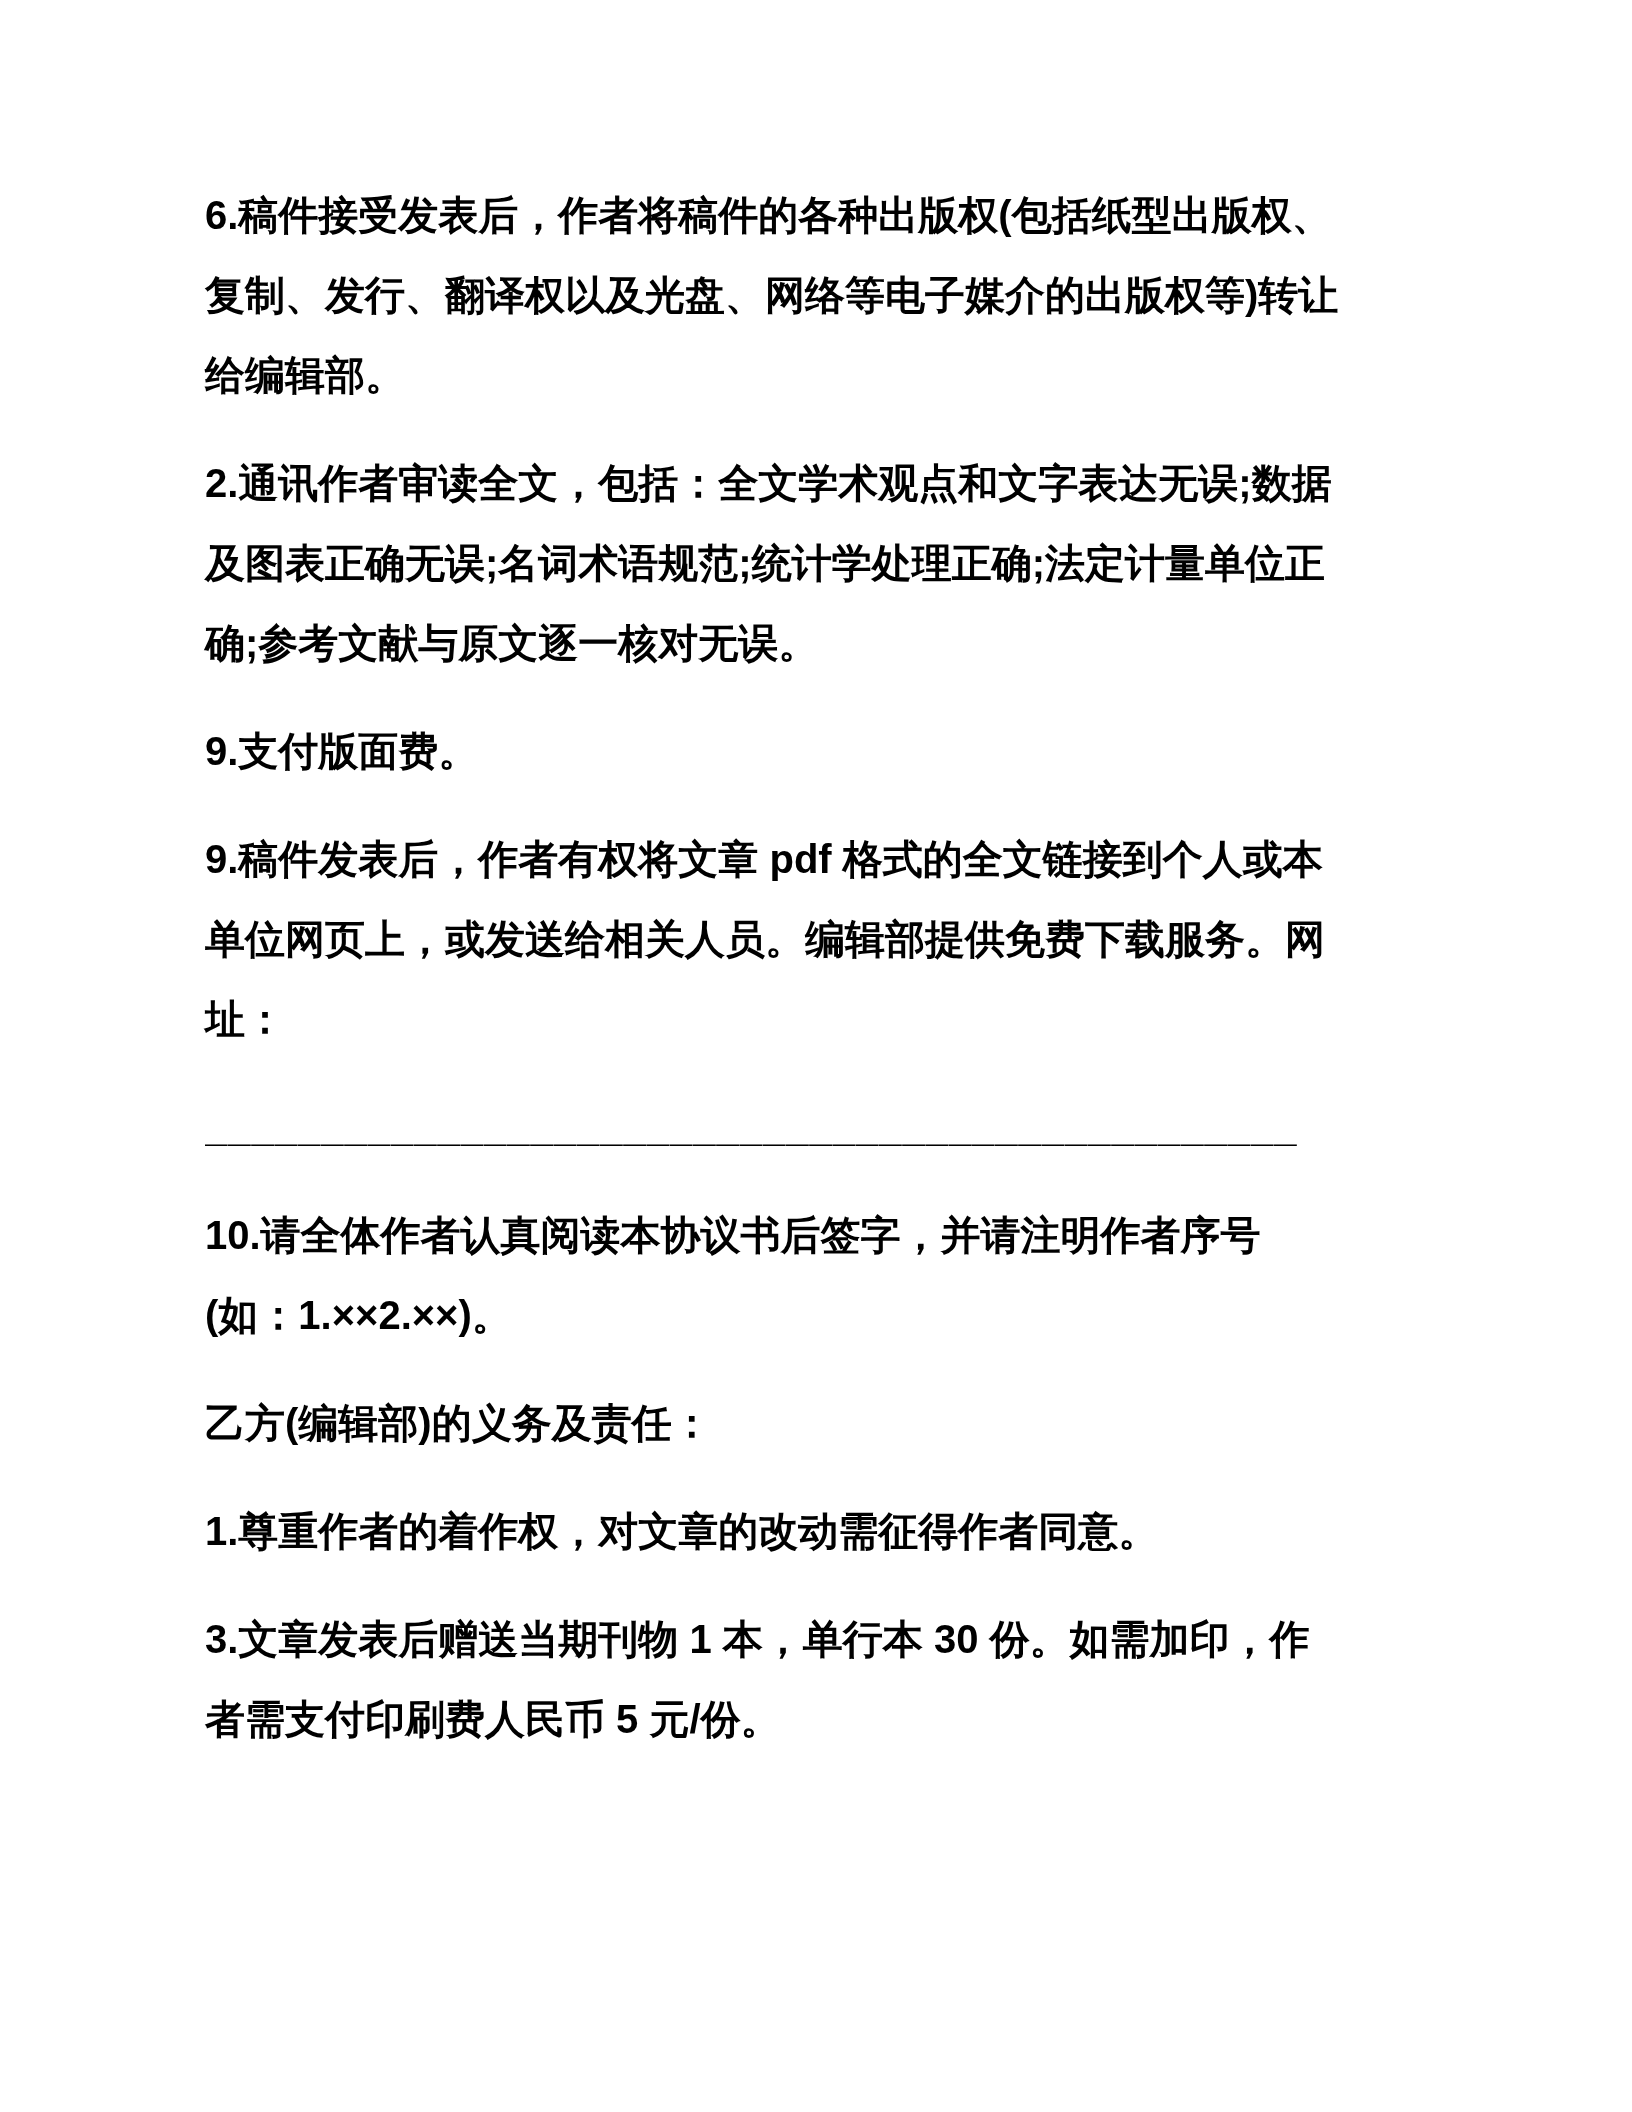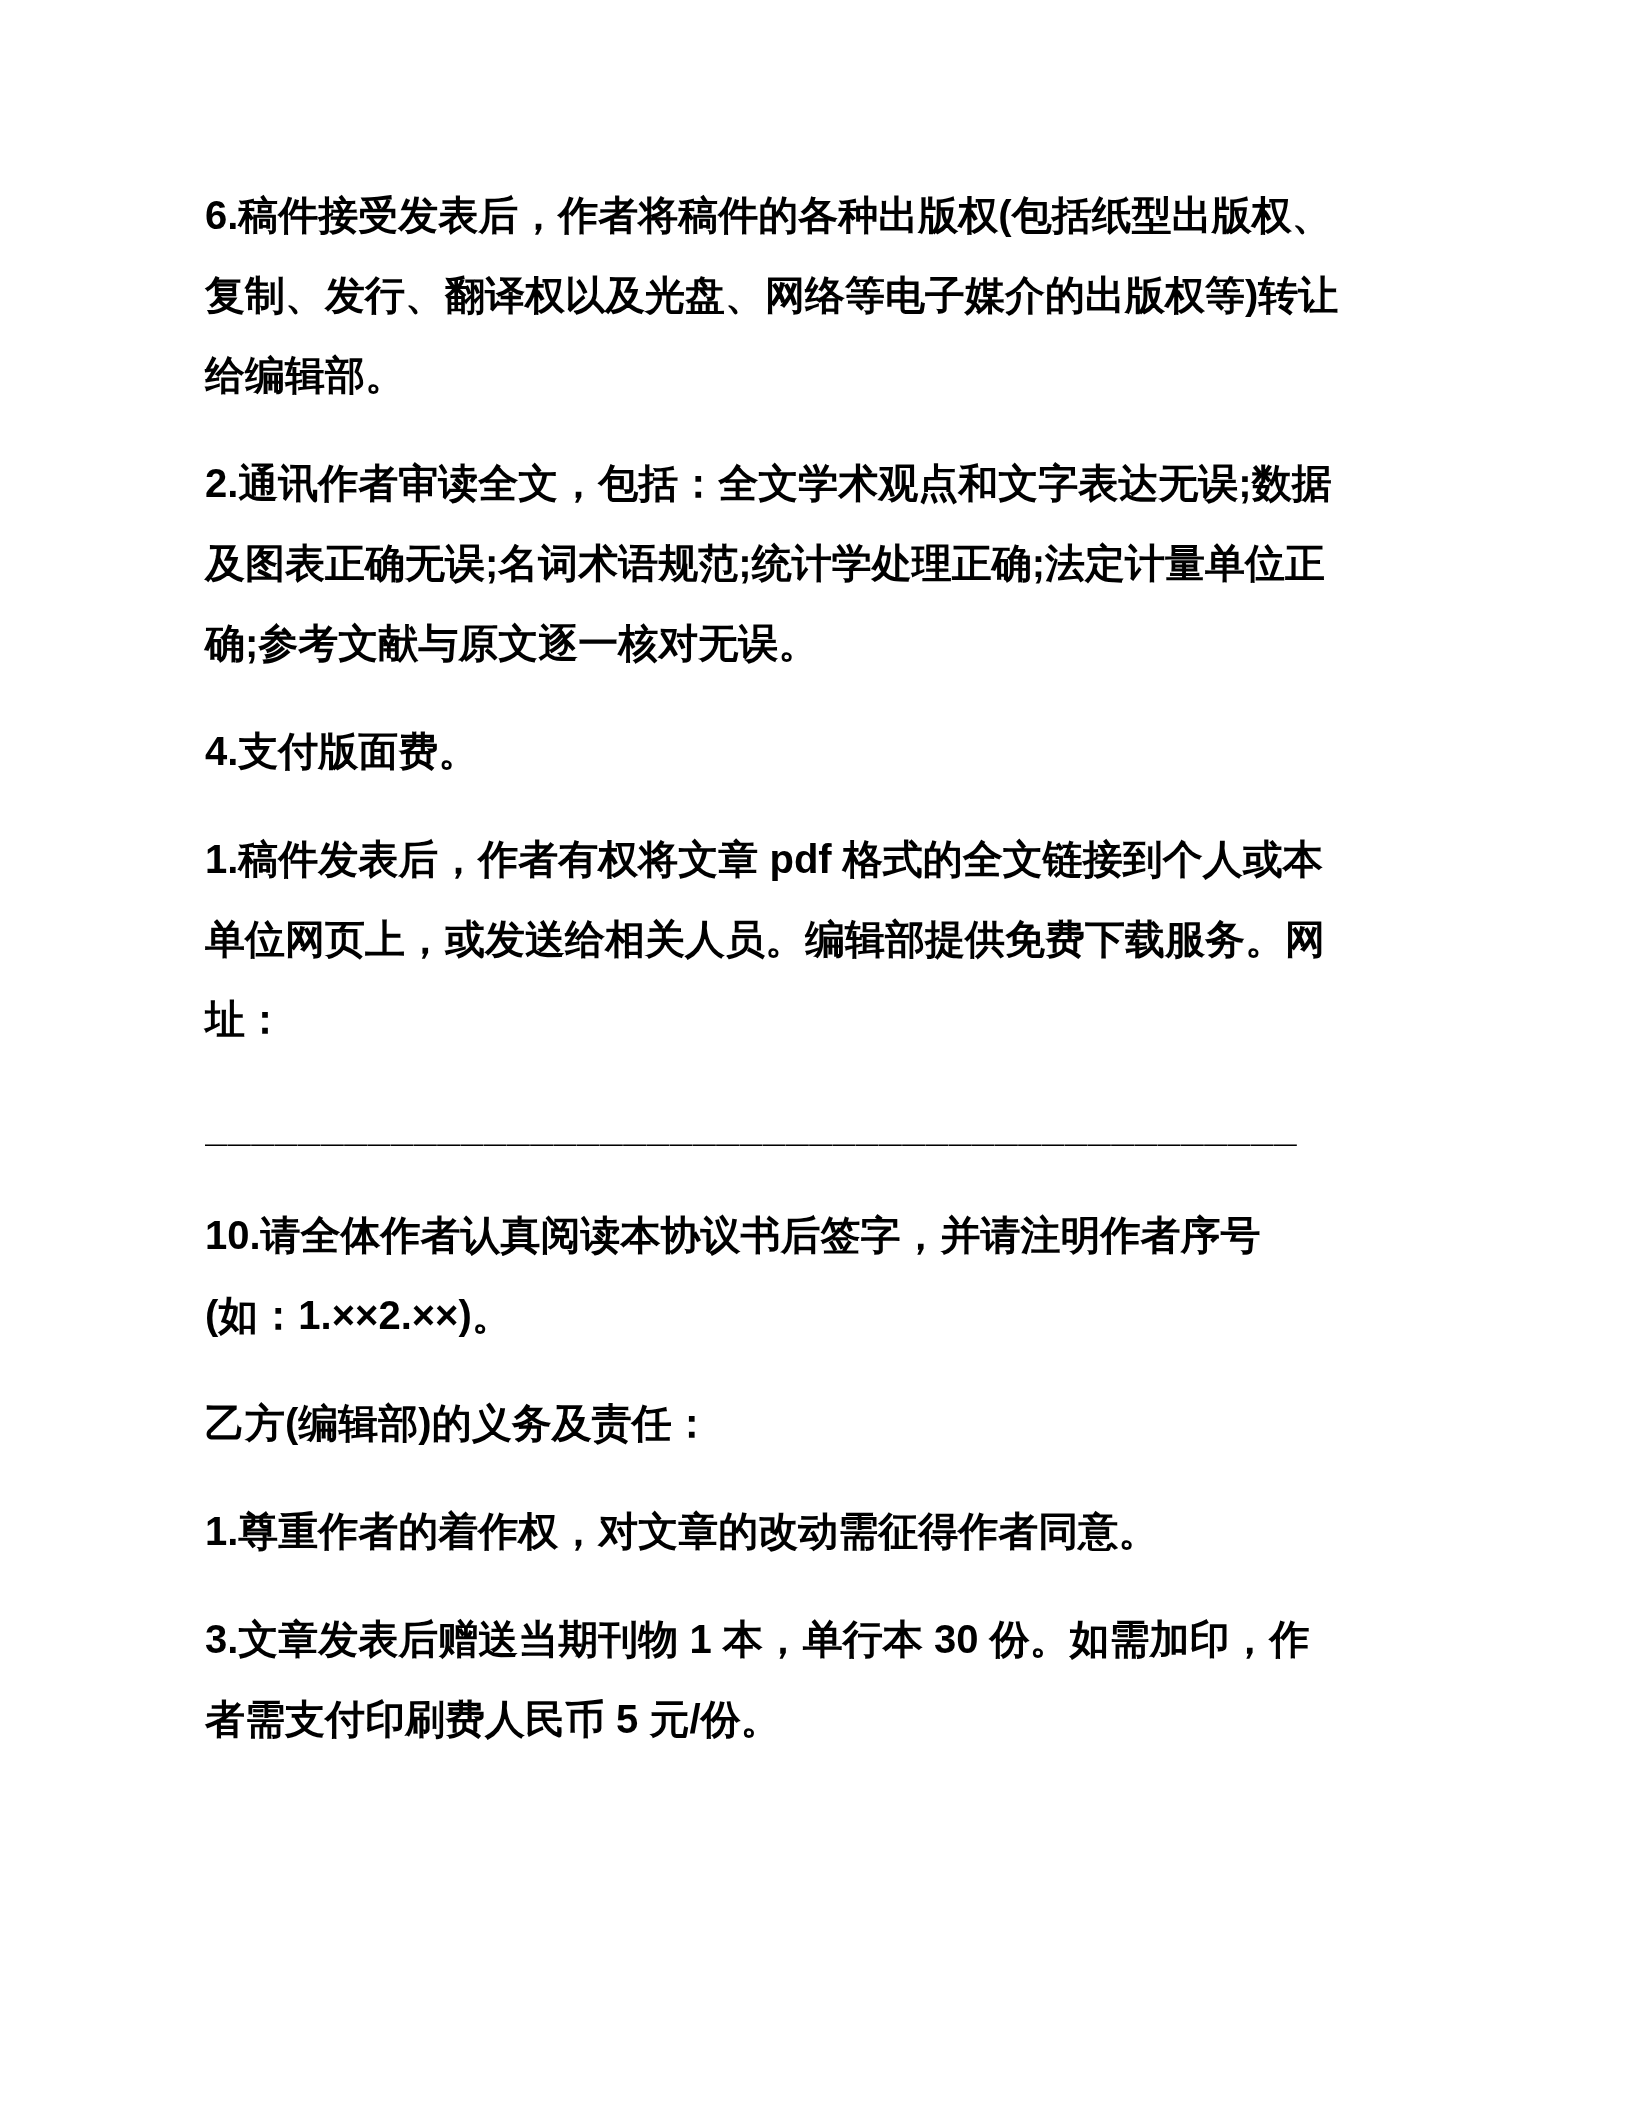--- a/index.html
+++ b/index.html
@@ -36,20 +36,20 @@
     overflow: hidden;
     letter-spacing: 1px;
   }
 </style>
 </head>
 <body>
 
 <div class="page">
   <p class="para">6.稿件接受发表后，作者将稿件的各种出版权(包括纸型出版权、复制、发行、翻译权以及光盘、网络等电子媒介的出版权等)转让给编辑部。</p>
   <p class="para">2.通讯作者审读全文，包括：全文学术观点和文字表达无误;数据及图表正确无误;名词术语规范;统计学处理正确;法定计量单位正确;参考文献与原文逐一核对无误。</p>
-  <p class="para">4.支付版面费。</p>
-  <p class="para">1.稿件发表后，作者有权将文章 pdf 格式的全文链接到个人或本单位网页上，或发送给相关人员。编辑部提供免费下载服务。网址：</p>
+  <p class="para">9.支付版面费。</p>
+  <p class="para">9.稿件发表后，作者有权将文章 pdf 格式的全文链接到个人或本单位网页上，或发送给相关人员。编辑部提供免费下载服务。网址：</p>
   <p class="para blank-line">_______________________________________________</p>
   <p class="para">10.请全体作者认真阅读本协议书后签字，并请注明作者序号(如：1.××2.××)。</p>
   <p class="para">乙方(编辑部)的义务及责任：</p>
   <p class="para">1.尊重作者的着作权，对文章的改动需征得作者同意。</p>
   <p class="para">3.文章发表后赠送当期刊物 1 本，单行本 30 份。如需加印，作者需支付印刷费人民币 5 元/份。</p>
 </div>
 
 </body></html>

